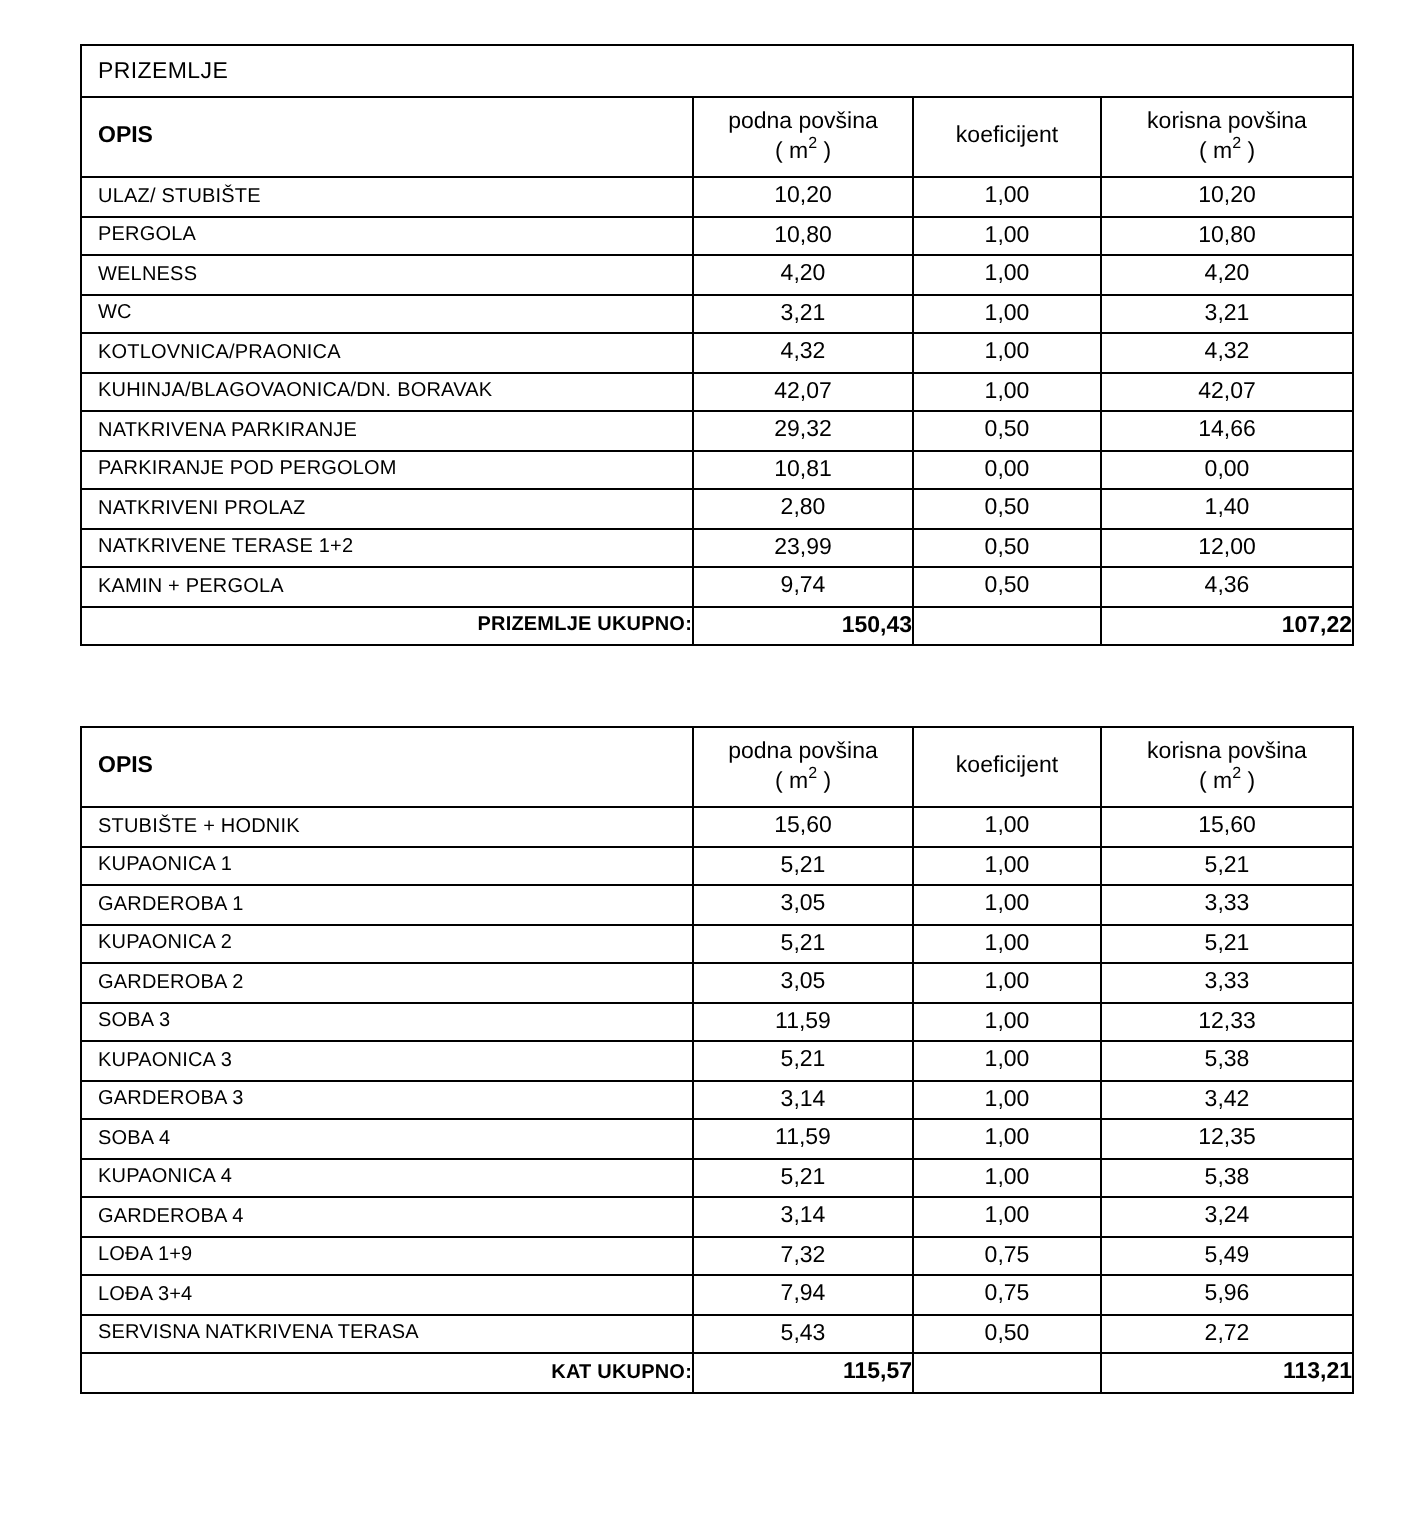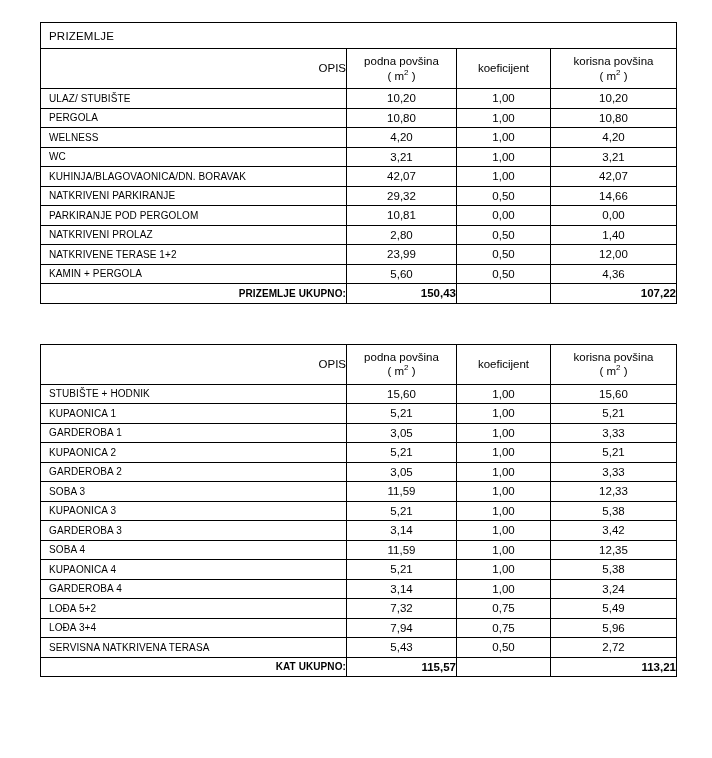--- a/index.html
+++ b/index.html
@@ -44,22 +44,23 @@
     font-size: 11.5px;
     letter-spacing: 0.2px;
   }
   .header-cell {
     height: 39px !important;
     text-align: center;
     line-height: 1.25;
     font-size: 11.5px;
   }
   .header-cell.left {
-    text-align: right;
+    text-align: left;
     padding-left: 8px !important;
+    font-weight: bold;
   }
   .cell-desc {
     padding-left: 8px !important;
     text-align: left;
     font-size: 10px;
     letter-spacing: 0.1px;
   }
   .cell-num {
     text-align: center;
     font-size: 11.5px;
@@ -126,27 +127,33 @@
         <td class="cell-num">1,00</td>
         <td class="cell-num">4,20</td>
       </tr>
       <tr>
         <td class="cell-desc">WC</td>
         <td class="cell-num">3,21</td>
         <td class="cell-num">1,00</td>
         <td class="cell-num">3,21</td>
       </tr>
       <tr>
+        <td class="cell-desc">KOTLOVNICA/PRAONICA</td>
+        <td class="cell-num">4,32</td>
+        <td class="cell-num">1,00</td>
+        <td class="cell-num">4,32</td>
+      </tr>
+      <tr>
         <td class="cell-desc">KUHINJA/BLAGOVAONICA/DN. BORAVAK</td>
         <td class="cell-num">42,07</td>
         <td class="cell-num">1,00</td>
         <td class="cell-num">42,07</td>
       </tr>
       <tr>
-        <td class="cell-desc">NATKRIVENI PARKIRANJE</td>
+        <td class="cell-desc">NATKRIVENA PARKIRANJE</td>
         <td class="cell-num">29,32</td>
         <td class="cell-num">0,50</td>
         <td class="cell-num">14,66</td>
       </tr>
       <tr>
         <td class="cell-desc">PARKIRANJE POD PERGOLOM</td>
         <td class="cell-num">10,81</td>
         <td class="cell-num">0,00</td>
         <td class="cell-num">0,00</td>
       </tr>
@@ -157,21 +164,21 @@
         <td class="cell-num">1,40</td>
       </tr>
       <tr>
         <td class="cell-desc">NATKRIVENE TERASE 1+2</td>
         <td class="cell-num">23,99</td>
         <td class="cell-num">0,50</td>
         <td class="cell-num">12,00</td>
       </tr>
       <tr>
         <td class="cell-desc">KAMIN + PERGOLA</td>
-        <td class="cell-num">5,60</td>
+        <td class="cell-num">9,74</td>
         <td class="cell-num">0,50</td>
         <td class="cell-num">4,36</td>
       </tr>
 
       <tr class="total-row">
         <td class="cell-desc">PRIZEMLJE UKUPNO:</td>
         <td class="cell-num">150,43</td>
         <td class="cell-num"></td>
         <td class="cell-num">107,22</td>
       </tr>
@@ -261,21 +268,21 @@
         <td class="cell-num">1,00</td>
         <td class="cell-num">5,38</td>
       </tr>
       <tr>
         <td class="cell-desc">GARDEROBA 4</td>
         <td class="cell-num">3,14</td>
         <td class="cell-num">1,00</td>
         <td class="cell-num">3,24</td>
       </tr>
       <tr>
-        <td class="cell-desc">LOĐA 5+2</td>
+        <td class="cell-desc">LOĐA 1+9</td>
         <td class="cell-num">7,32</td>
         <td class="cell-num">0,75</td>
         <td class="cell-num">5,49</td>
       </tr>
       <tr>
         <td class="cell-desc">LOĐA 3+4</td>
         <td class="cell-num">7,94</td>
         <td class="cell-num">0,75</td>
         <td class="cell-num">5,96</td>
       </tr>

